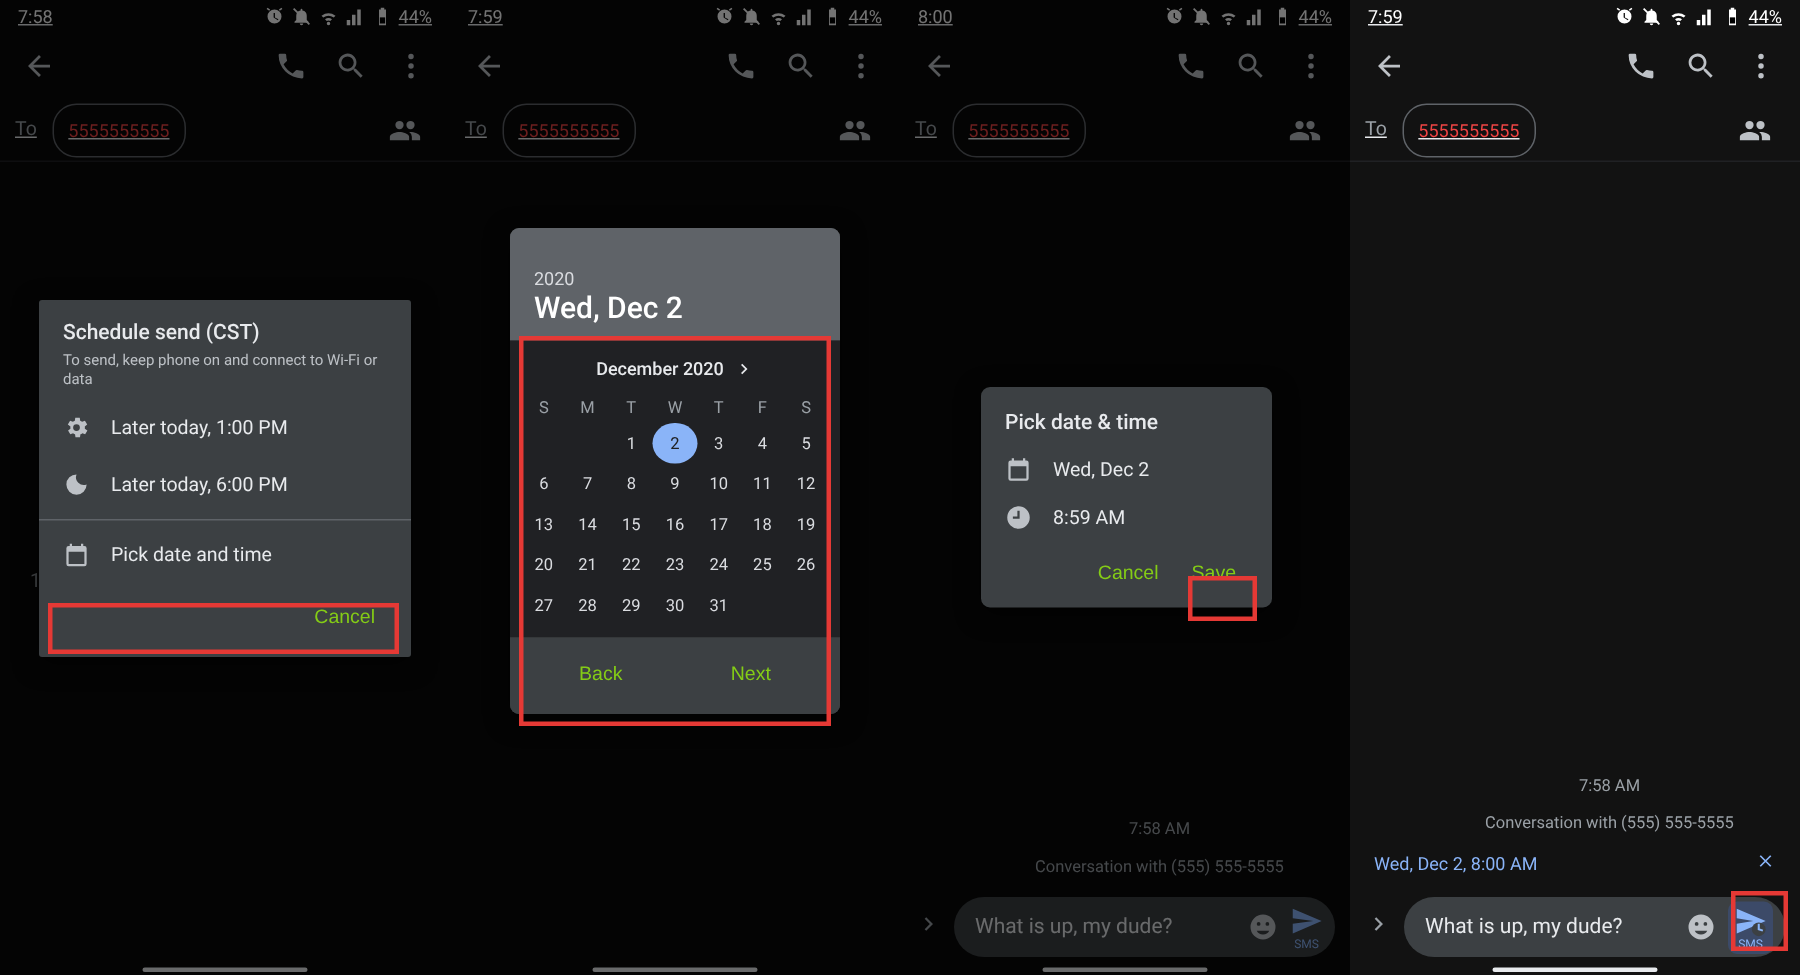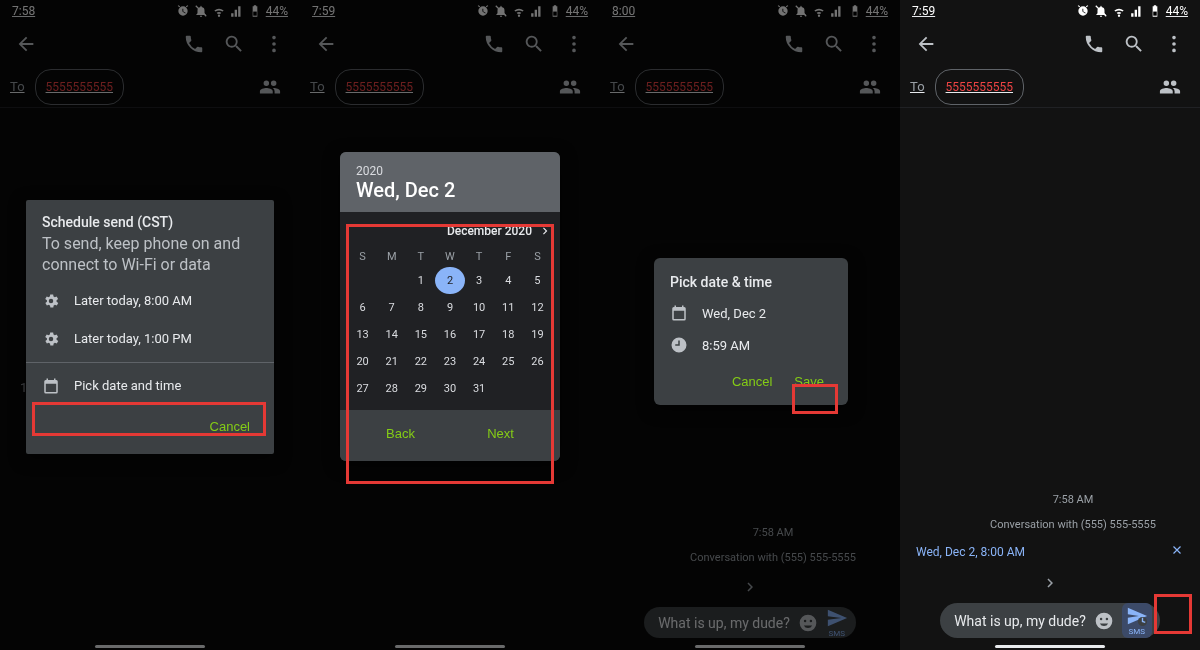--- a/index.html
+++ b/index.html
@@ -28,54 +28,54 @@
   .recip { height:42px; display:flex; align-items:center; padding:0 10px; gap:10px; color:#9aa0a6; border-bottom:1px solid #202124; }
   .chip { border:1px solid #5f6368; border-radius:16px; padding:10px 10px; font-size:12px; color:#ef4444; }
 
   
   .overlay { position:absolute; z-index:5; }
 
   
   .sheet { left:26px; top:200px; width:248px; background:#3c4043; border-radius:2px; box-shadow:0 4px 16px rgba(0,0,0,.6); color:#e8eaed; }
   .sheet .hdr { padding:14px 16px 6px; }
   .sheet .hdr .t1 { font-size:14px; font-weight:500; margin-bottom:4px; }
-  .sheet .hdr .t2 { font-size:16px; color:#bdc1c6; line-height:1.3; }
+  .sheet .hdr .t2 { font-size:10px; color:#bdc1c6; line-height:1.3; }
   .opt { display:flex; align-items:center; gap:14px; padding:10px 16px; font-size:13px; }
   .opt svg { width:18px; height:18px; fill:#bdc1c6; }
   .hr { height:1px; background:#5f6368; margin:4px 0; }
   .actions { display:flex; justify-content:flex-end; padding:8px 16px 14px; }
   .txtbtn { color:#84cc16; font-size:13px; font-weight:500; background:none; border:none; padding:6px 8px; }
   .redbox { position:absolute; border:3px solid #e53935; z-index:6; pointer-events:none; }
 
   
   .picker { left:40px; top:152px; width:220px; background:#3c4043; border-radius:6px; box-shadow:0 4px 16px rgba(0,0,0,.6); overflow:hidden; }
-  .picker .phdr { background:#5f6368; padding:12px 16px 10px; }
+  .picker .phdr { background:#5f6368; padding:27px 16px 10px; }
   .picker .phdr .yr { font-size:12px; color:#dadce0; }
   .picker .phdr .dt { font-size:20px; font-weight:500; color:#fff; }
   .picker .body { background:#202124; padding:12px 8px 8px; }
-  .mrow { display:flex; align-items:center; justify-content:flex-end; gap:6px; font-size:12px; font-weight:500; margin-bottom:8px; color:#e8eaed; }
+  .mrow { display:flex; align-items:center; justify-content:center; gap:6px; font-size:12px; font-weight:500; margin-bottom:8px; color:#e8eaed; }
   .grid7 { display:grid; grid-template-columns:repeat(7,1fr); text-align:center; font-size:11px; color:#dadce0; }
   .grid7 .dh { color:#9aa0a6; padding:4px 0; }
   .grid7 .d  { padding:7px 0; }
   .grid7 .d.sel { background:#8ab4f8; color:#202124; border-radius:50%; }
   .picker .ftr { display:flex; justify-content:space-around; padding:10px 10px 14px; background:#3c4043; }
 
   
   .card { left:54px; top:258px; width:194px; background:#3c4043; border-radius:6px; box-shadow:0 4px 16px rgba(0,0,0,.6); padding:16px 16px 10px; }
   .card .ct { font-size:14px; font-weight:500; margin-bottom:14px; }
   .row { display:flex; align-items:center; gap:14px; font-size:13px; margin-bottom:14px; color:#e8eaed; }
   .row svg { width:18px; height:18px; fill:#bdc1c6; }
   .card .ftr { display:flex; justify-content:flex-end; gap:6px; }
 
   
   .conv { position:absolute; left:0; right:0; bottom:0; }
   .meta { text-align:center; font-size:11px; color:#9aa0a6; padding:6px 0;margin-left:46px; }
   .schedline { display:flex; align-items:center; padding:6px 16px; color:#8ab4f8; font-size:12px; gap:8px;}
   .schedline .x svg{width:14px;height:14px;fill:#bdc1c6;}
-  .compose { display:flex; align-items:center; gap:8px; padding:8px 10px 12px;flex-direction:column; }
+  .compose { display:flex; align-items:center; gap:8px; padding:8px 10px 12px; }
   .compose .chev svg{width:18px;height:18px;fill:#9aa0a6;}
   .pill { flex:1; background:#3c4043; border-radius:22px; height:40px; display:flex; align-items:center; padding:0 8px 0 14px; gap:8px; }
   .pill .txt { flex:1; color:#e8eaed; font-size:14px; }
   .pill svg { width:20px; height:20px; fill:#bdc1c6; }
   .send { display:flex; flex-direction:column; align-items:center; gap:0; }
   .send svg { width:22px; height:22px; fill:#8ab4f8; }
   .send .l { font-size:8px; color:#8ab4f8; }
   .navbar { position:absolute; bottom:2px; left:50%; transform:translateX(-50%); width:110px; height:3px; background:#e8eaed; border-radius:2px; }
 
   
@@ -224,27 +224,27 @@
 
   <div class="overlay sheet">
     <div class="hdr">
       <div class="t1">Schedule send (CST)</div>
       <div class="t2">To send, keep phone on and connect to Wi-Fi or data</div>
     </div>
     <div class="opt">
       <svg viewBox="0 0 24 24">
           <use href="#i-gear"></use>
         </svg>
-      <span>Later today, 8:00 AM</span>
+      <span>Later today, 1:00 PM</span>
     </div>
     <div class="opt">
       <svg viewBox="0 0 24 24">
-          <use href="#i-gear"></use>
-        </svg>
-      <span>Later today, 1:00 PM</span>
+          <use href="#i-moon"></use>
+        </svg>
+      <span>Later today, 6:00 PM</span>
     </div>
     <div class="hr"></div>
     <div class="opt">
       <svg viewBox="0 0 24 24">
           <use href="#i-cal"></use>
         </svg>
       <span>Pick date and time</span>
     </div>
     <div class="actions">
       <button class="txtbtn">Cancel</button>

